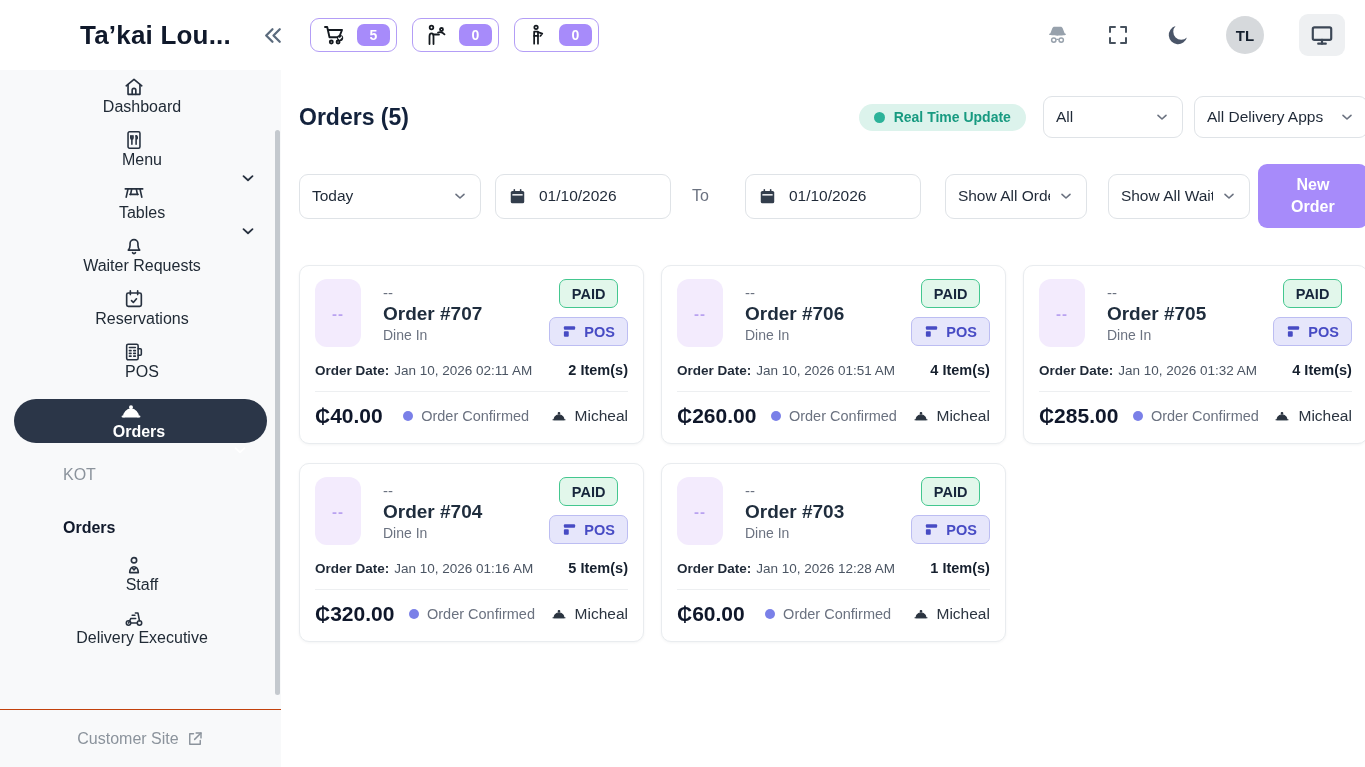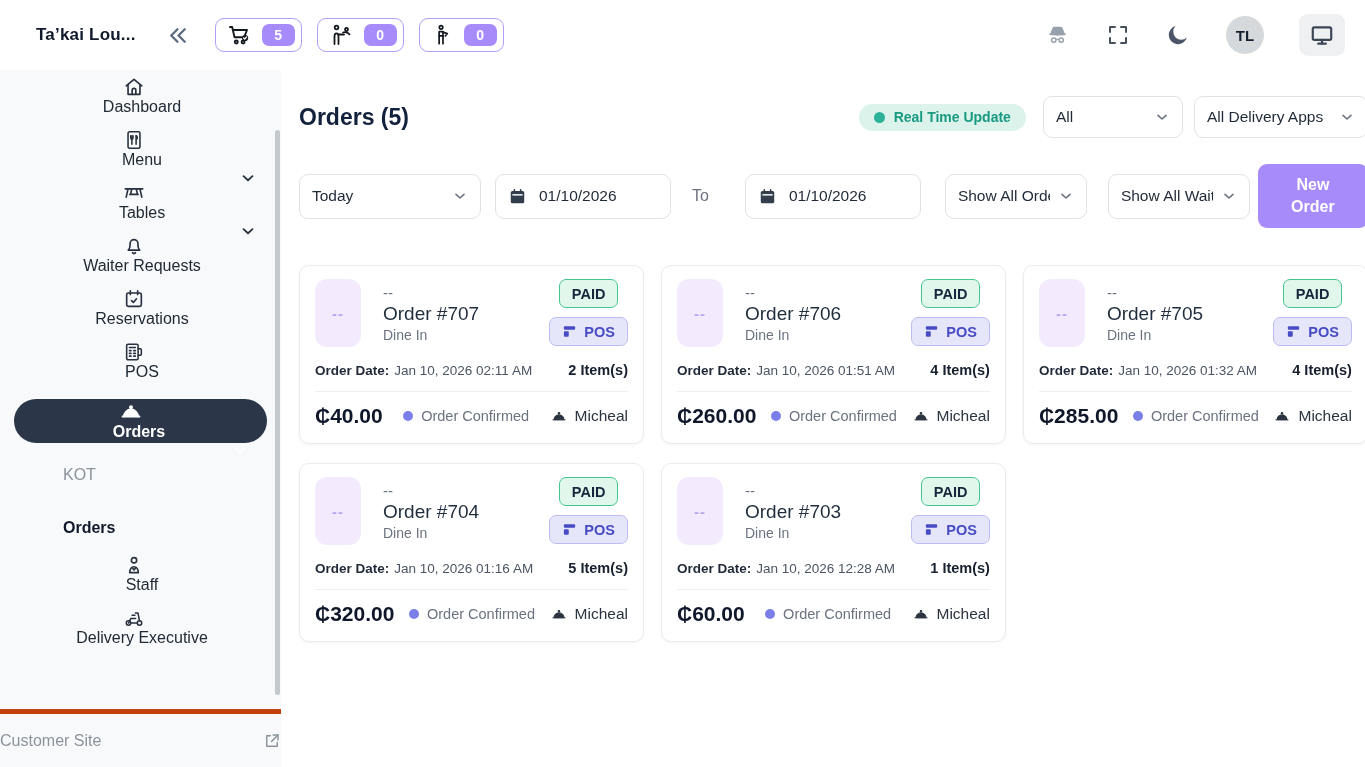--- a/index.html
+++ b/index.html
@@ -6,21 +6,21 @@
   html,body { margin:0; padding:0; }
   body {
     width:1365px; height:767px; overflow:hidden;
     font-family:"Liberation Sans","DejaVu Sans",sans-serif;
     color:#1f2937; background:#fff;
   }
   svg { display:block; }
 
   
   .topbar { height:70px; display:flex; align-items:center; padding:0 20px 0 36px; background:#fff; }
-  .brand { font-size:17px; font-weight:700; color:#10192b; letter-spacing:.2px; white-space:nowrap; }
+  .brand { font-size:26px; font-weight:700; color:#10192b; letter-spacing:.2px; white-space:nowrap;margin-left:44px; }
   .collapse-btn { margin-left:30px; color:#5b6b7d; cursor:pointer; }
   .badge-group { display:flex; gap:15px; margin-left:24px; }
   .pill-btn { display:flex; align-items:center; gap:10px; border:1px solid #b39df6; border-radius:9px; padding:4px 6px 4px 11px; background:#fff; cursor:pointer; }
   .pill-btn .ic { color:#14191f; }
   .pill-count { background:#a78bfa; color:#fff; font-weight:700; font-size:14px; border-radius:7px; padding:3px 0; min-width:33px; text-align:center; }
   .top-right { margin-left:auto; display:flex; align-items:center; gap:35px; }
   .tr-icon { cursor:pointer; }
   .incognito { color:#97a1ac; }
   .fullscreen { color:#47525e; }
   .moon { color:#4a5568; }
@@ -33,21 +33,21 @@
   
   .sidebar { width:281px; background:#f8f9fa; position:relative; display:flex; flex-direction:column; flex:none; }
   .nav { flex:1; padding-top:6px; }
   .nav-item { display:flex; align-items:center; height:53px; padding:0 24px 0 27px; font-size:16px; color:#212b36; cursor:pointer;flex-direction:column; }
   .nav-item .ic { width:24px; margin-right:16px; color:#27313f; display:flex; justify-content:center; }
   .nav-item .chev { margin-left:auto; color:#27313f; }
   .nav-item.active-pill { background:#2b3648; border-radius:24px; margin:5px 14px; height:44px; padding:0 18px 0 15px; color:#fff; font-weight:700; }
   .nav-item.active-pill .ic, .nav-item.active-pill .chev { color:#fff; }
   .sub-item { display:flex; align-items:center; height:53px; padding-left:63px; font-size:16px; color:#8b939c; cursor:pointer; }
   .sub-item.current { color:#10192b; font-weight:700; }
-  .sidebar-footer { border-top:5px solid #c2410c; height:58px; display:flex; align-items:center; justify-content:space-between; gap:7px; color:#8b939c; font-size:16px; cursor:pointer; }
+  .sidebar-footer { border-top:1px solid #c2410c; height:58px; display:flex; align-items:center; justify-content:center; gap:7px; color:#8b939c; font-size:16px; cursor:pointer; }
   .scroll-thumb { position:absolute; right:1px; top:60px; width:5px; height:565px; border-radius:3px; background:#c4c9ce; }
 
   
   .main { flex:1; padding:26px 16px 0 18px; background:#fff; }
   .main-header { display:flex; align-items:center; }
   .page-title { font-size:23px; font-weight:700; color:#13223c; }
   .rt-pill { margin-left:auto; background:#dcf3ec; color:#179a80; font-weight:700; font-size:14px; border-radius:14px; height:27px; display:flex; align-items:center; gap:9px; padding:0 15px; }
   .rt-dot { width:11px; height:11px; border-radius:50%; background:#2cb299; }
   .select { border:1px solid #dfe3e7; border-radius:9px; background:#fff; display:flex; align-items:center; padding:0 12px; font-size:15.5px; color:#1f2937; cursor:pointer; }
   .select .sel-text { overflow:hidden; white-space:nowrap; flex:1; }
@@ -65,21 +65,21 @@
   .sel-waiters { width:142px; height:45px; margin-left:21px; }
   .new-order-btn { margin-left:8px; width:110px; height:64px; background:#a78bfa; border:none; border-radius:9px; color:#fff; font-family:inherit; font-weight:700; font-size:16px; line-height:1.35; display:flex; align-items:center; justify-content:center; text-align:center; cursor:pointer; padding:0 18px; }
 
   
   .grid { margin-top:37px; display:grid; grid-template-columns:repeat(3, 1fr); gap:19px 17px; }
   .card { background:#fff; border:1px solid #e9ecef; border-radius:10px; padding:13px 15px 15px; box-shadow:0 1px 3px rgba(20,30,50,.05); }
   .card-top { display:flex; }
   .thumb { width:46px; height:68px; border-radius:12px; background:#f3ebfd; color:#b9a2f0; font-weight:700; font-size:15px; letter-spacing:1px; display:flex; align-items:center; justify-content:center; flex:none; }
   .card-id { margin-left:22px; display:flex; flex-direction:column; justify-content:center; gap:2px; min-width:0; }
   .dash { color:#6b7280; font-size:15px; }
-  .order-num { font-size:19px; font-weight:400; color:#1f2d3d; white-space:nowrap; }
+  .order-num { font-size:19px; font-weight:700; color:#1f2d3d; white-space:nowrap; }
   .order-type { font-size:14px; color:#6b7280; }
   .badges { margin-left:auto; display:flex; flex-direction:column; gap:9px; align-items:center; flex:none; }
   .badge { height:29px; border-radius:7px; display:flex; align-items:center; padding:0 12px; font-size:14.5px; font-weight:700; }
   .badge.paid { background:#e2f7eb; border:1px solid #43c78f; color:#17263c; }
   .badge.pos  { background:#e6e6fb; border:1px solid #bcbdf2; color:#474bc4; gap:7px; }
   .meta { display:flex; align-items:baseline; margin-top:15px; font-size:13.5px; }
   .meta-label { font-weight:700; color:#1f2937; white-space:nowrap; }
   .meta-date { color:#4b5563; margin-left:5px; white-space:nowrap; }
   .meta-items { margin-left:auto; font-weight:700; font-size:14.5px; color:#16202e; white-space:nowrap; }
   .card-div { border:none; border-top:1px solid #edeff1; margin:13px 0 12px; }

